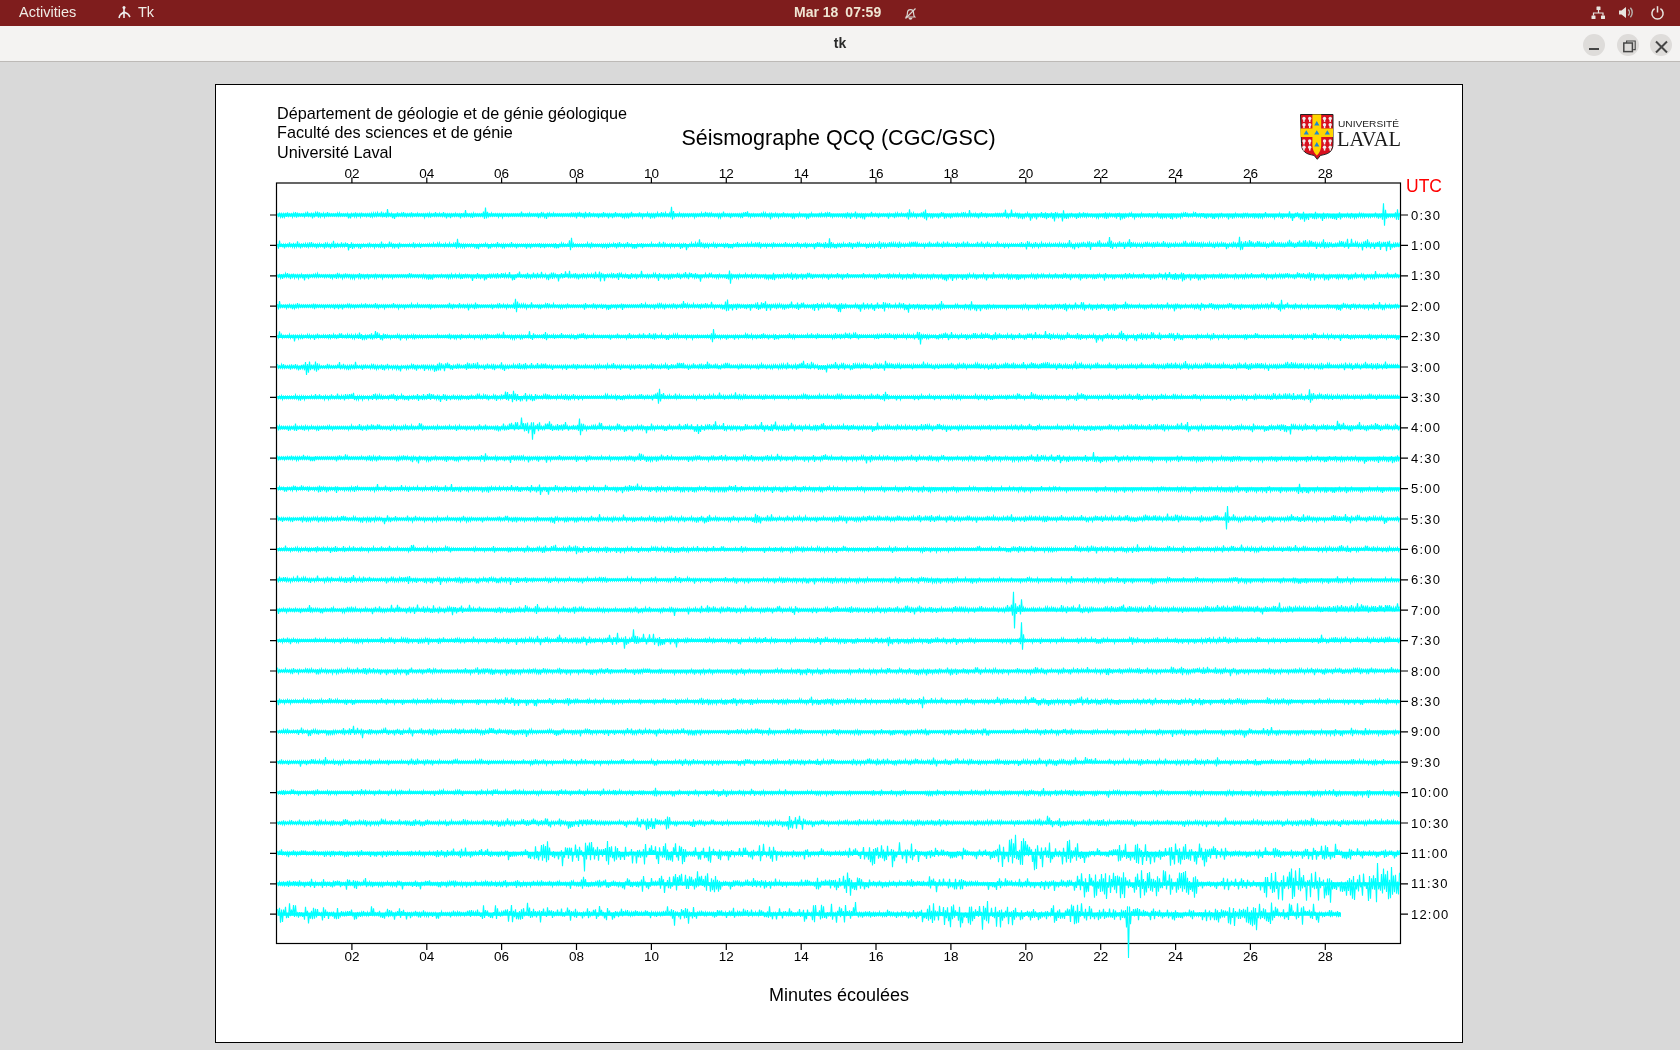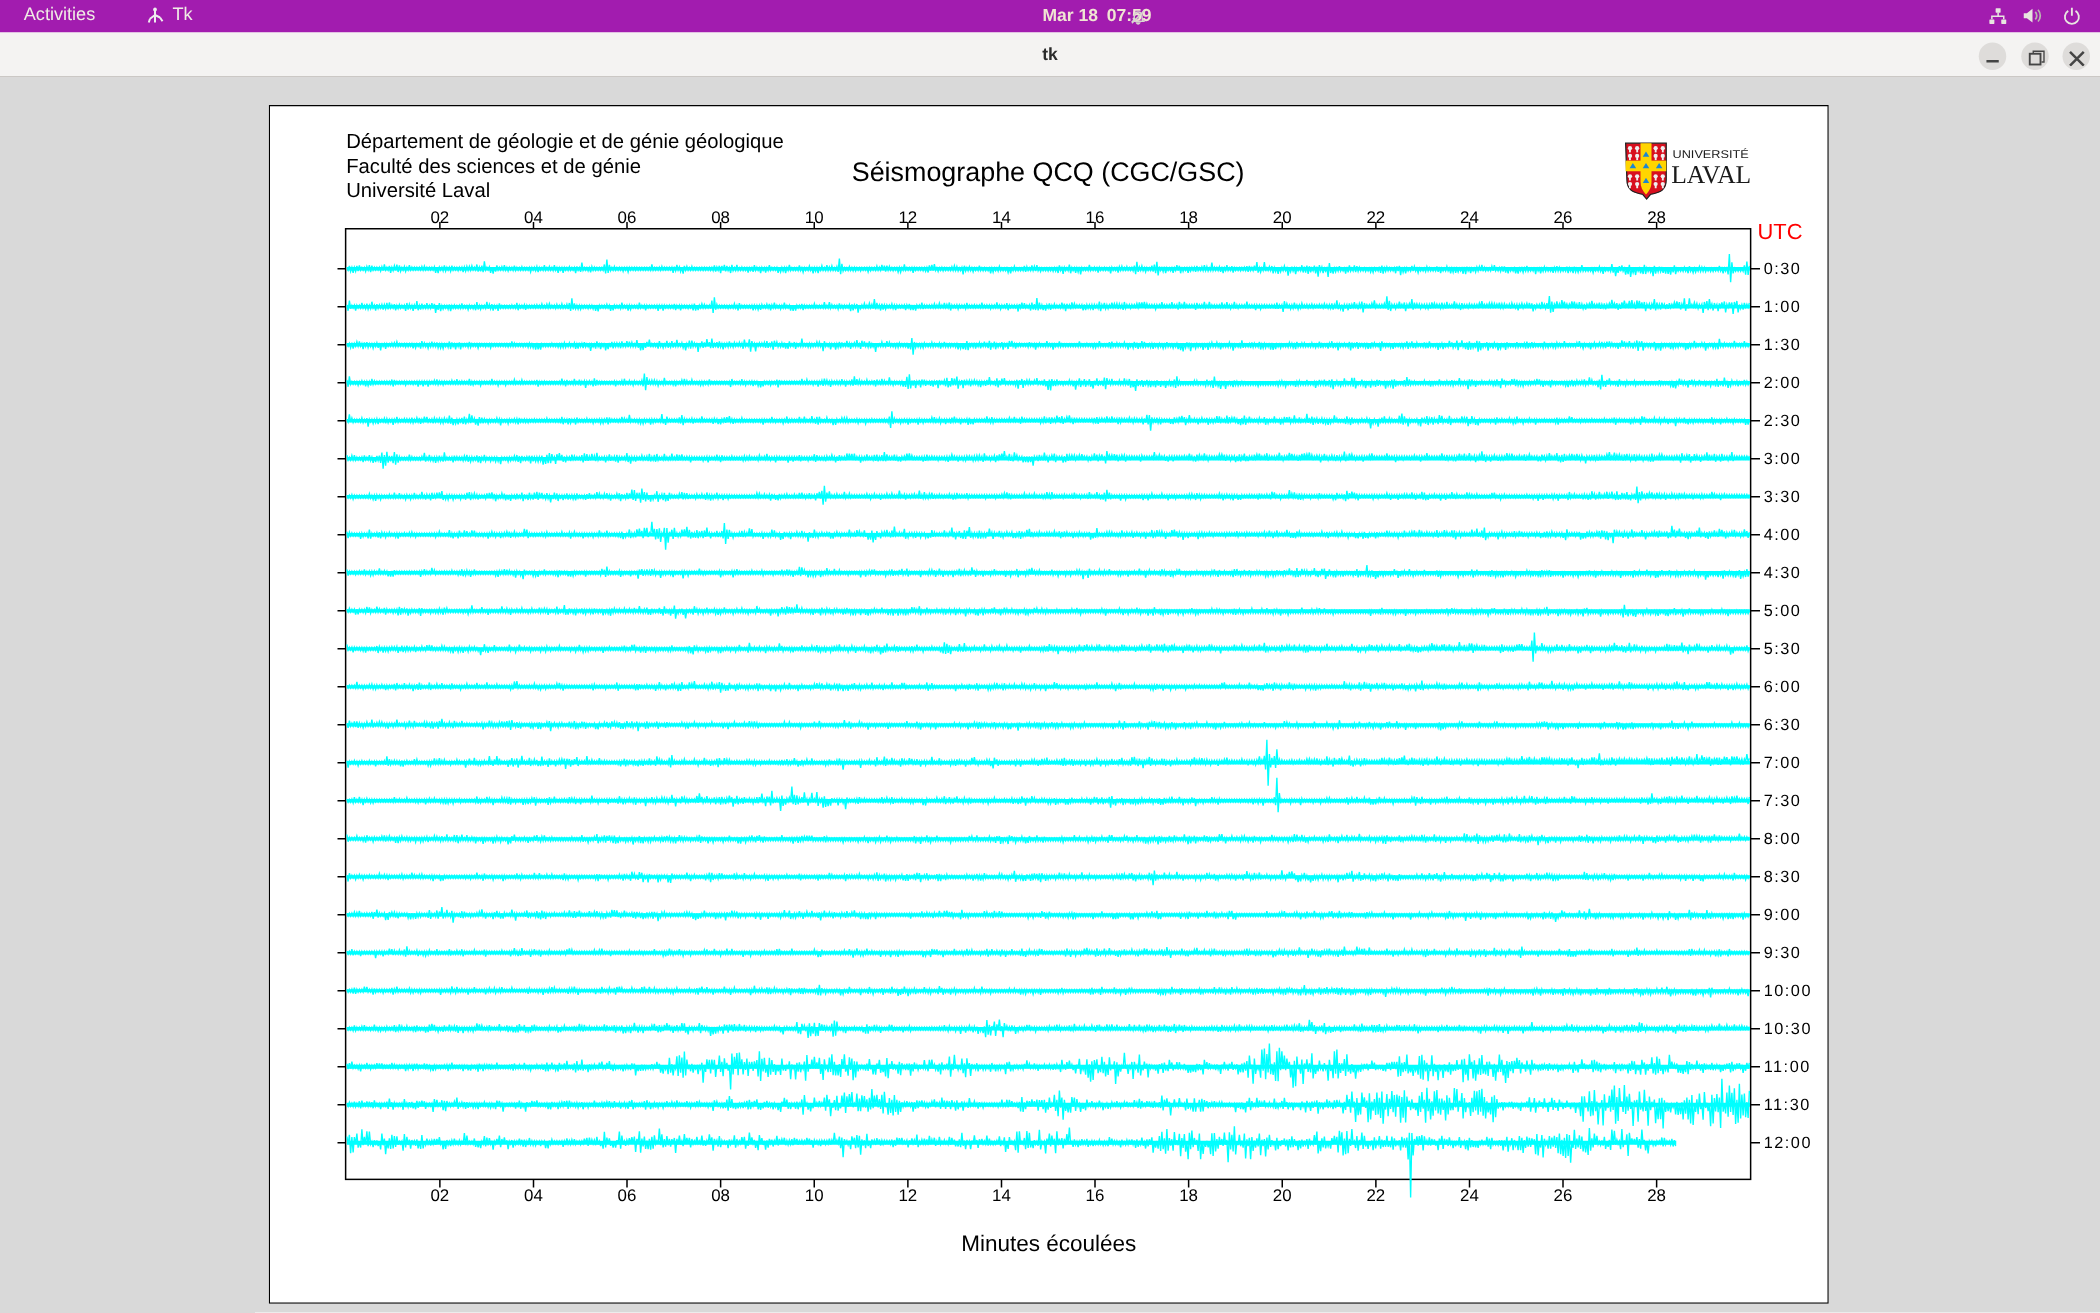--- a/index.html
+++ b/index.html
@@ -1,18 +1,18 @@
 <!DOCTYPE html>
 <html><head><meta charset="utf-8"><style>
 html,body{margin:0;padding:0;width:1680px;height:1050px;overflow:hidden;
  font-family:"Liberation Sans",sans-serif;}
-#topbar{position:absolute;left:0;top:0;width:1680px;height:26px;background:#a21caf;color:#e8e5e0;}
+#topbar{position:absolute;left:0;top:0;width:1680px;height:26px;background:#7f1d1d;color:#e8e5e0;}
 #topbar .act{position:absolute;left:19px;top:4px;font-size:14.5px;color:#f0ece5;}
 #topbar .tk{position:absolute;left:138px;top:4px;font-size:14.5px;color:#f0ece5;}
-#topbar .clock{position:absolute;left:834px;top:4px;font-size:14px;font-weight:bold;color:#f0e5d3;}
+#topbar .clock{position:absolute;left:794px;top:4px;font-size:14px;font-weight:bold;color:#f0e5d3;}
 #titlebar{position:absolute;left:0;top:26px;width:1680px;height:35px;background:#f4f3f2;border-bottom:1px solid #bdbab7;}
 #titlebar .t{position:absolute;left:0;width:100%;text-align:center;top:9px;font-size:14px;font-weight:bold;color:#2b2b2b;}
 .wbtn{position:absolute;top:34px;width:22px;height:22px;border-radius:50%;background:#dedcda;}
 #content{position:absolute;left:0;top:62px;width:1680px;height:988px;background:#d9d9d9;}
 #fig{position:absolute;left:215px;top:22px;}
 </style></head><body>
 <div id="topbar">
  <span class="act">Activities</span>
  <svg style="position:absolute;left:116px;top:5px" width="16" height="16" viewBox="0 0 16 16">
    <g stroke="#eee" stroke-width="1.6" fill="none">

